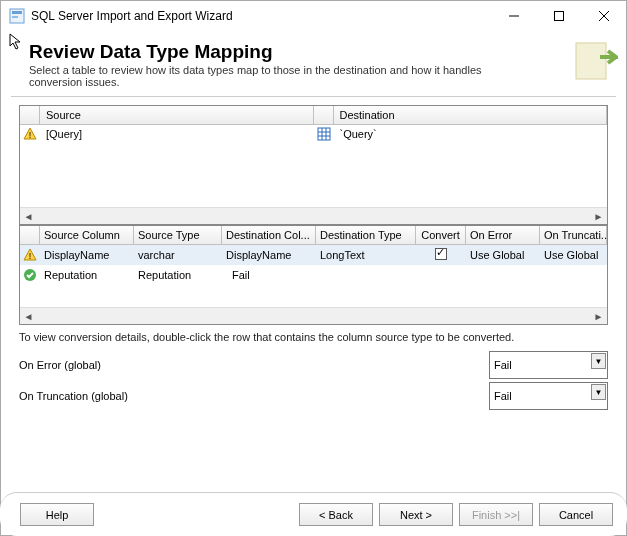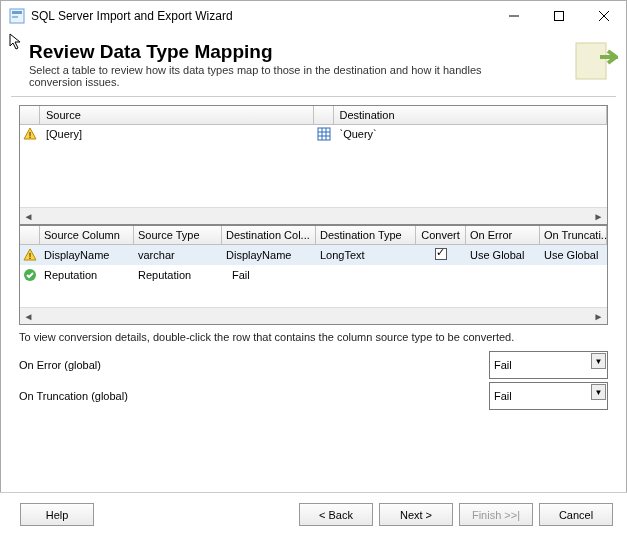--- a/index.html
+++ b/index.html
@@ -39,21 +39,21 @@
   .grow .gcell { padding:2px 4px; white-space:nowrap; overflow:hidden; }
   .grow.sel { background:#e6eef7; }
   .grow .iconcell { flex:0 0 20px; display:flex; align-items:center; justify-content:center; }
   .gbody { height: 62px; }
   .hint { font-size:11px; color:#222; margin:6px 0 8px 0; }
   .formrow { display:flex; align-items:center; margin:3px 0; }
   .formrow .flabel { width: 470px; font-size:11px; }
   .combo { flex:1; position:relative; }
   .combo .cbox { border:1px solid #777; background:#fff; height:28px; display:flex; align-items:center; padding:0 4px; font-size:11px; }
   .combo .drop { position:absolute; right:2px; top:2px; width:15px; height:16px; background:#eee; border:1px solid #888; display:flex; align-items:center; justify-content:center; font-size:8px; }
-  .footer { position:absolute; bottom:0; left:0; right:0; padding: 10px 14px; border-top:1px solid #ccc; display:flex; align-items:center; background:#fff; }
+  .footer { position:absolute; bottom:0; left:0; right:0; padding: 10px 14px; border-top:1px solid #ccc; display:flex; align-items:center; background:#fff;border-radius:17px; }
   .btn { min-width:74px; height:23px; border:1px solid #999; background:linear-gradient(#fdfdfd,#eaeaea); font-size:11px; margin-left:6px; padding:0 8px; }
   .btn.disabled { color:#9a9a9a; }
   .spacer { flex:1; }
   .chk { display:inline-block; width:12px; height:12px; border:1px solid #555; background:#fff; position:relative; }
   .chk.checked::after { content:"✓"; position:absolute; top:-3px; left:0; font-size:11px; }
 </style>
 </head>
 <body>
 
 <div class="titlebar">

